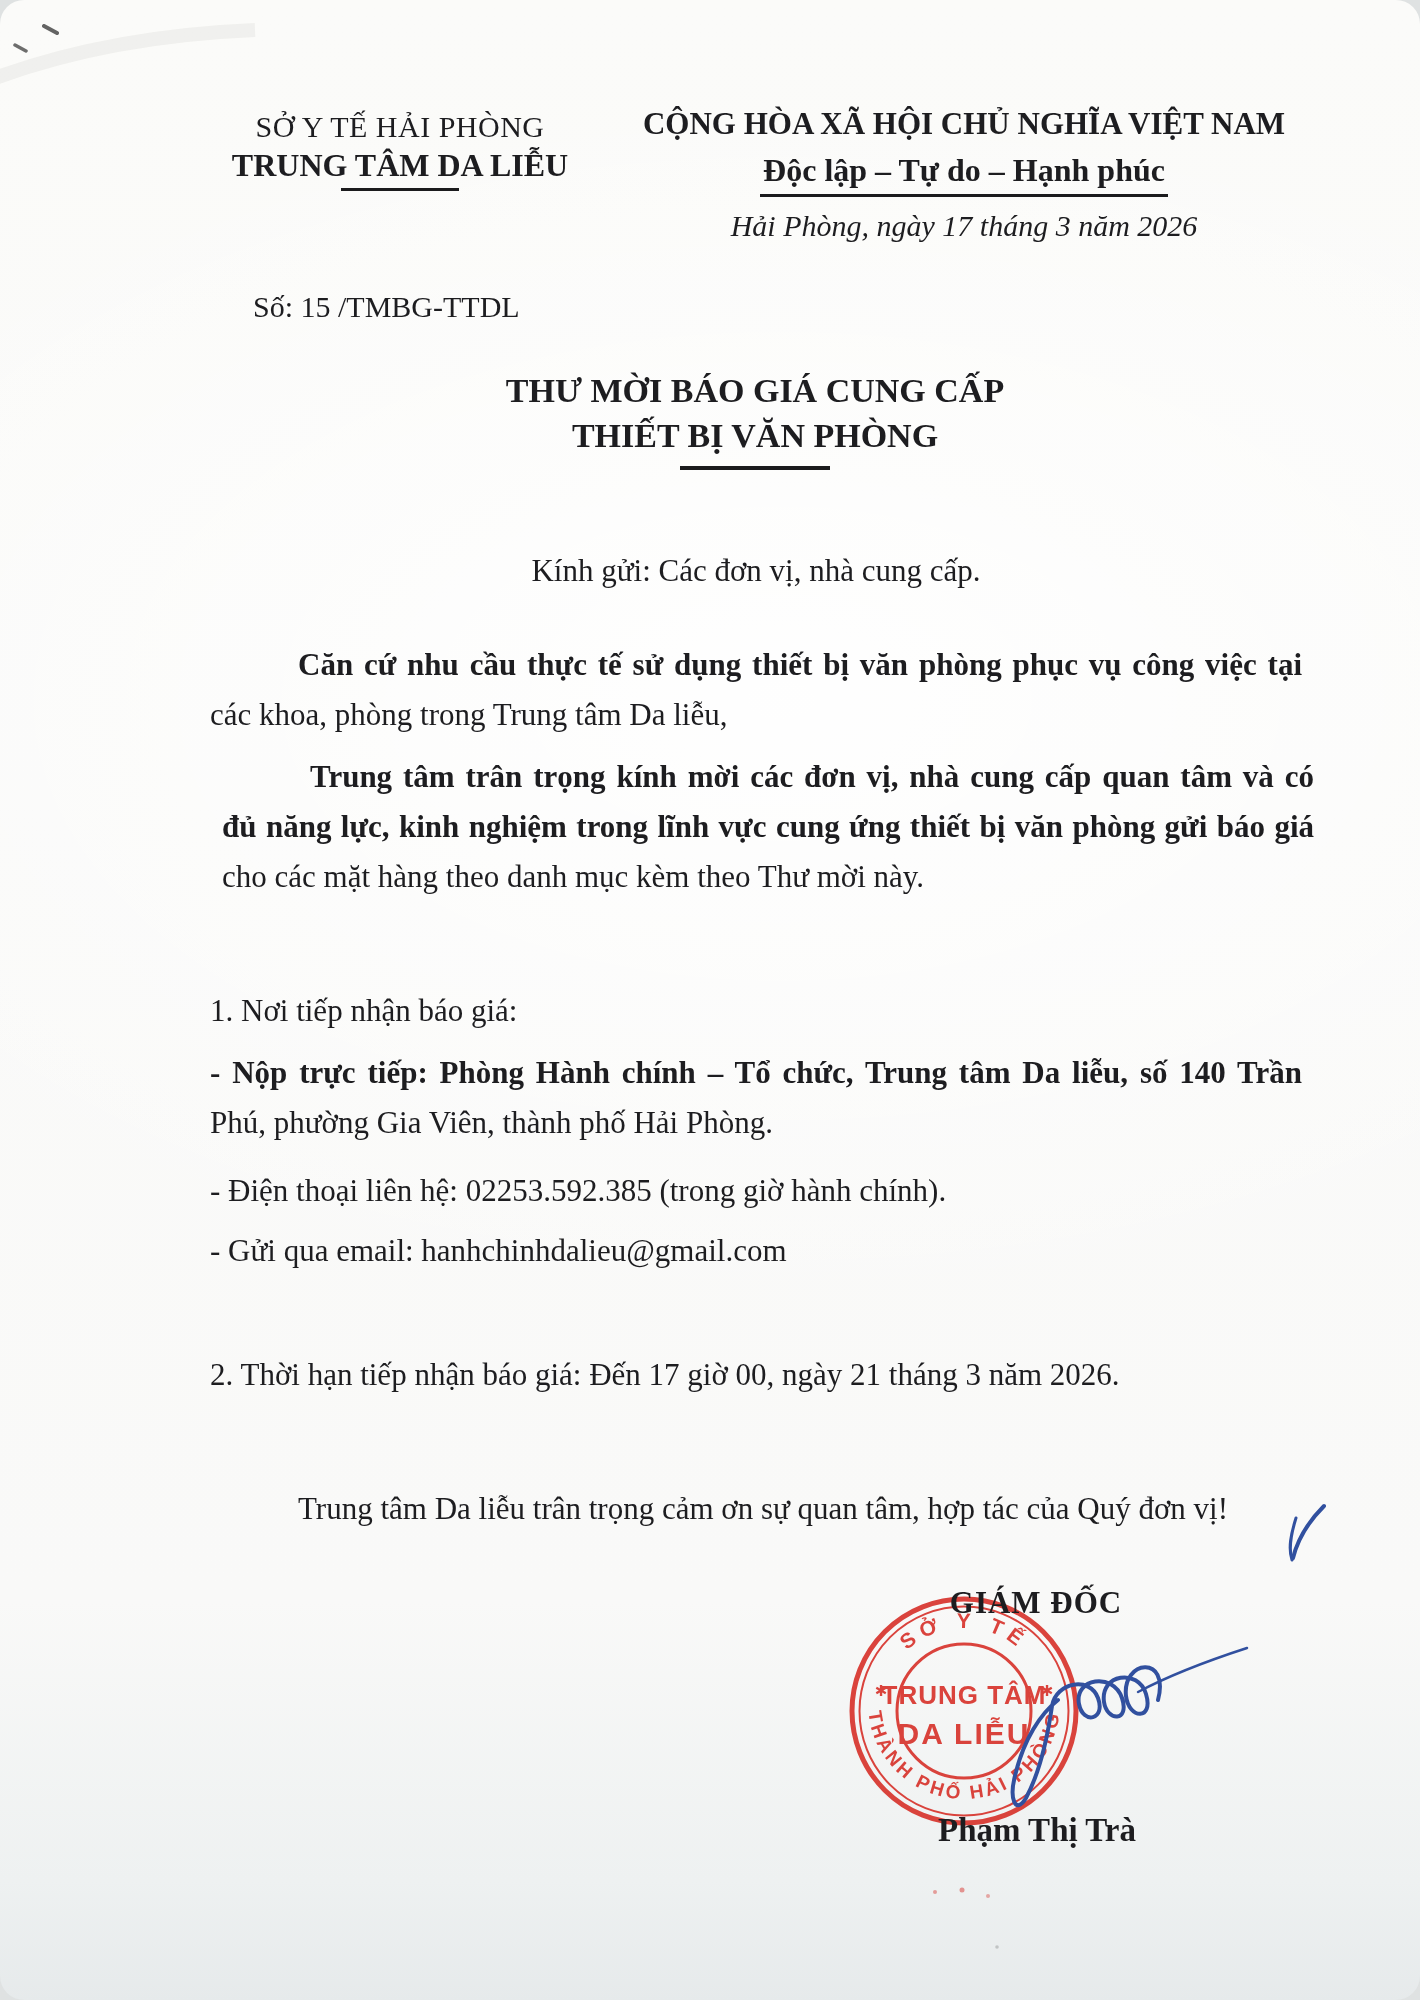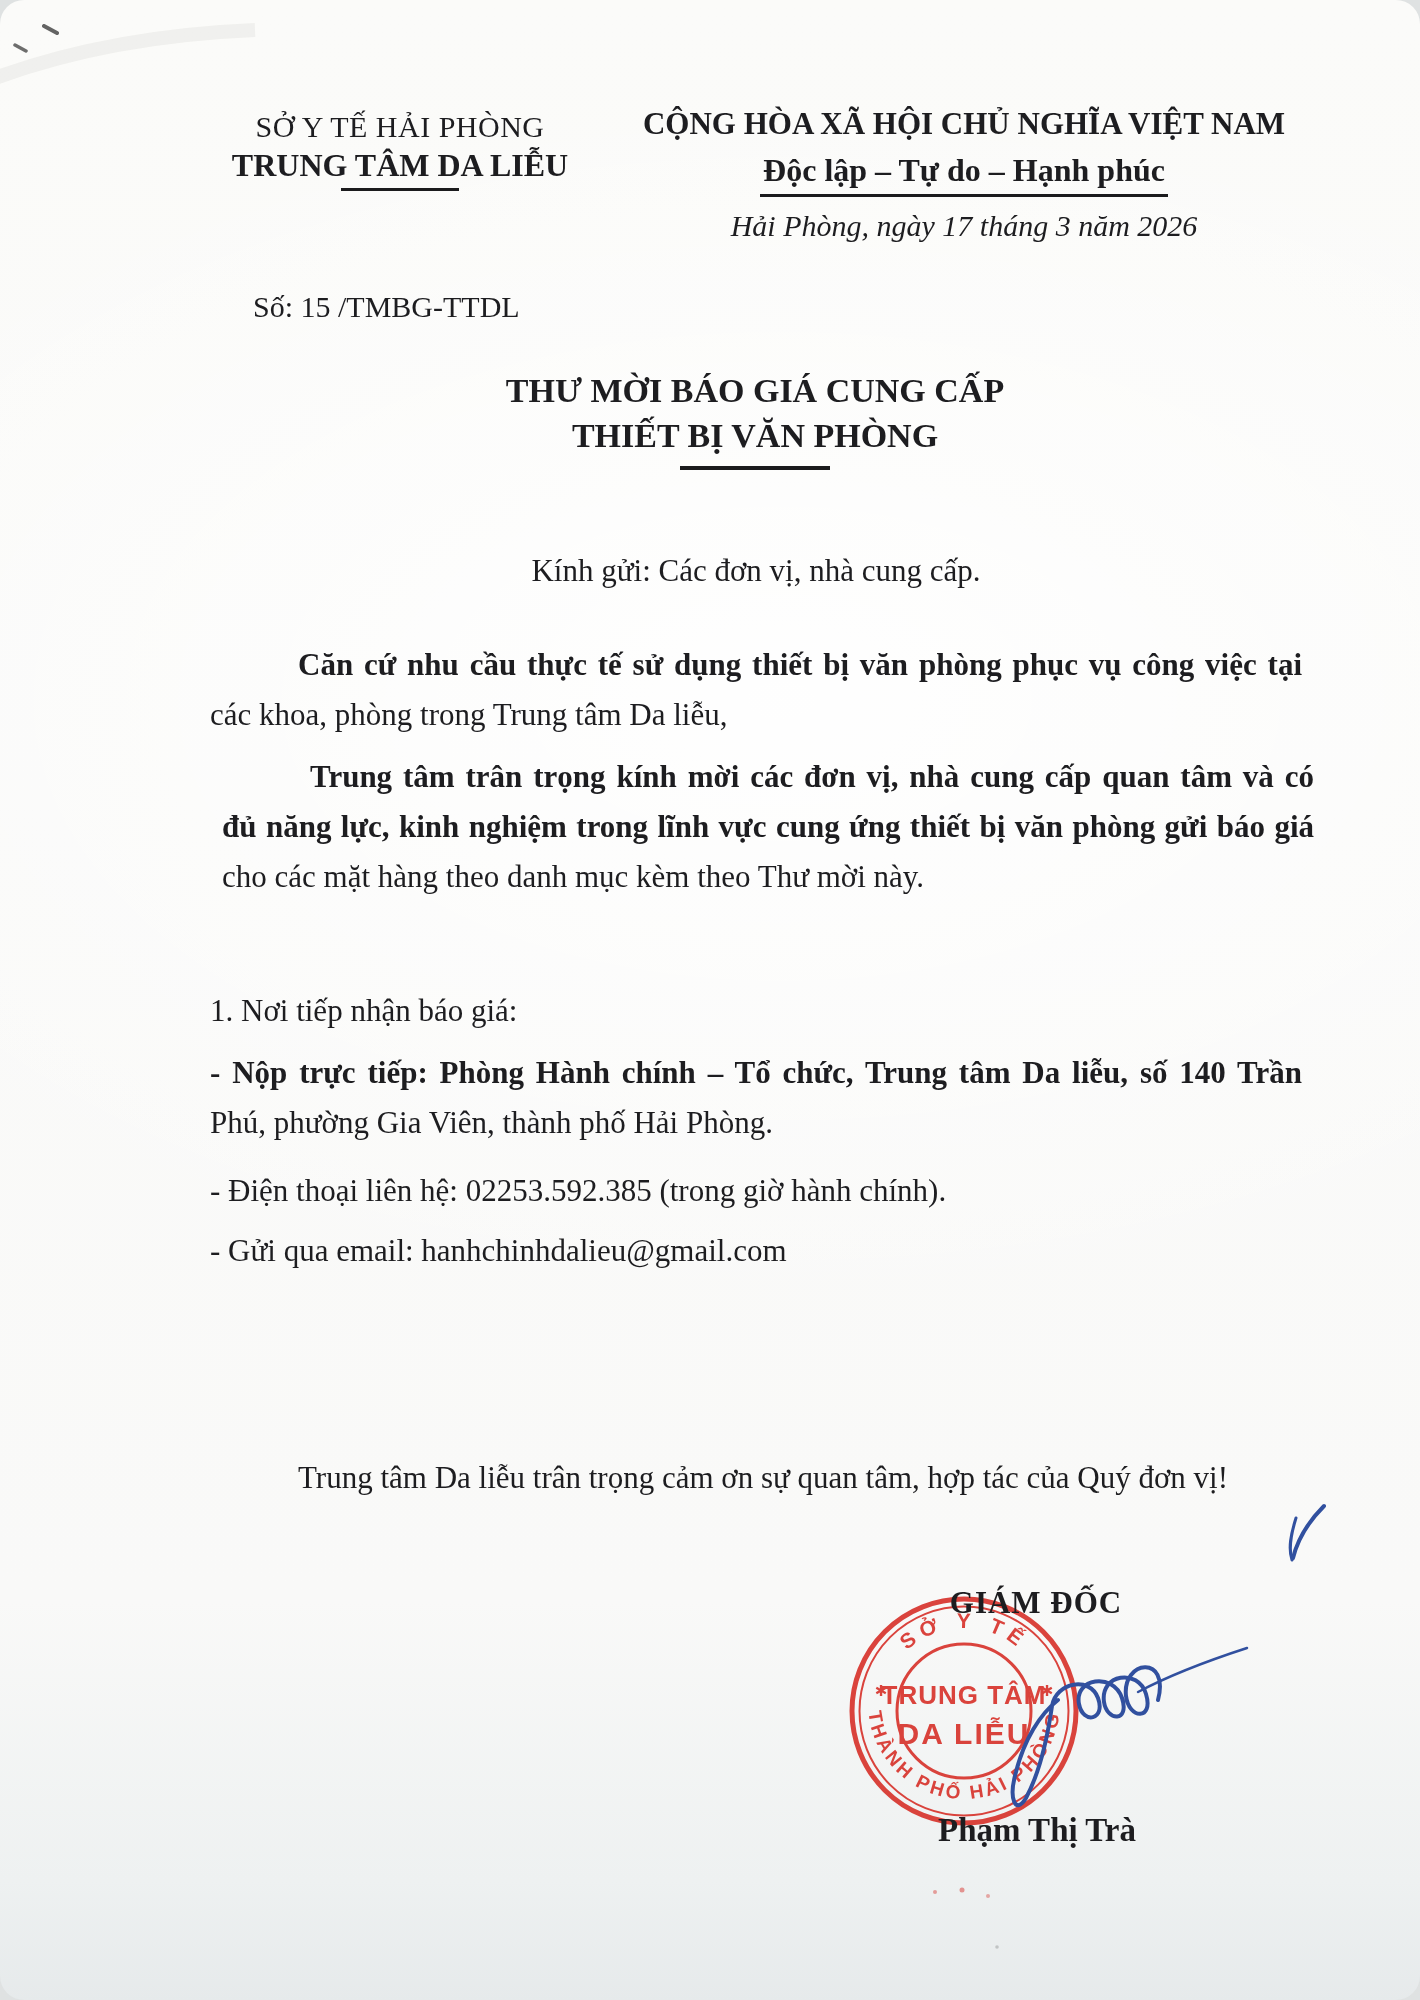--- a/index.html
+++ b/index.html
@@ -32,21 +32,21 @@
   .bodyblk{left:210px;width:1092px;font-size:31px;line-height:50px;}
   .jline{text-align:justify;text-align-last:justify;font-weight:bold;}
   .salutation{top:546px;text-align:center;}
   .p1{top:640px;}
   .p2{top:752px;margin-left:12px;}
   .s1{top:986px;}
   .i1{top:1048px;}
   .i2{top:1166px;}
   .i3{top:1226px;}
   .s2{top:1350px;}
-  .thanks{top:1453px;}
+  .thanks{top:1484px;}
   
   .recipients{top:1583px;left:210px;width:430px;font-size:28px;line-height:37px;}
   .recipients .label{font-size:27px;font-weight:bold;font-style:italic;}
   .director{top:1585px;left:880px;width:312px;font-size:31px;font-weight:bold;letter-spacing:1px;z-index:3;}
   .signer{top:1812px;left:878px;width:318px;font-size:33px;font-weight:bold;z-index:3;}
   .stampbox{top:1592px;left:845px;width:238px;height:238px;z-index:2;opacity:.93;}
   .inkoverlay{inset:0;width:1420px;height:2000px;z-index:4;pointer-events:none;}
 </style>
 </head>
 <body>
@@ -89,20 +89,21 @@
     </div>
 
   <div class="abs bodyblk s1">1. Nơi tiếp nhận báo giá:</div>
   <div class="abs bodyblk i1">
       <div class="jline">- Nộp trực tiếp: Phòng Hành chính – Tổ chức, Trung tâm Da liễu, số 140 Trần</div>
       <div>Phú, phường Gia Viên, thành phố Hải Phòng.</div>
     </div>
   <div class="abs bodyblk i2">- Điện thoại liên hệ: 02253.592.385 (trong giờ hành chính).</div>
   <div class="abs bodyblk i3">- Gửi qua email: hanhchinhdalieu@gmail.com</div>
 
+  <div class="abs bodyblk s2">2. Thời hạn tiếp nhận báo giá: Đến 17 giờ 00, ngày 21 tháng 3 năm 2026.</div>
 
   <div class="abs bodyblk thanks" style="padding-left:88px">Trung tâm Da liễu trân trọng cảm ơn sự quan tâm, hợp tác của Quý đơn vị!</div>
 
 
   <div class="abs center director">GIÁM ĐỐC</div>
   <div class="abs center signer">Phạm Thị Trà</div>
 
   <div class="abs stampbox">
     <svg width="238" height="238" viewBox="0 0 238 238">
       <g fill="none" stroke="#d8362f">

